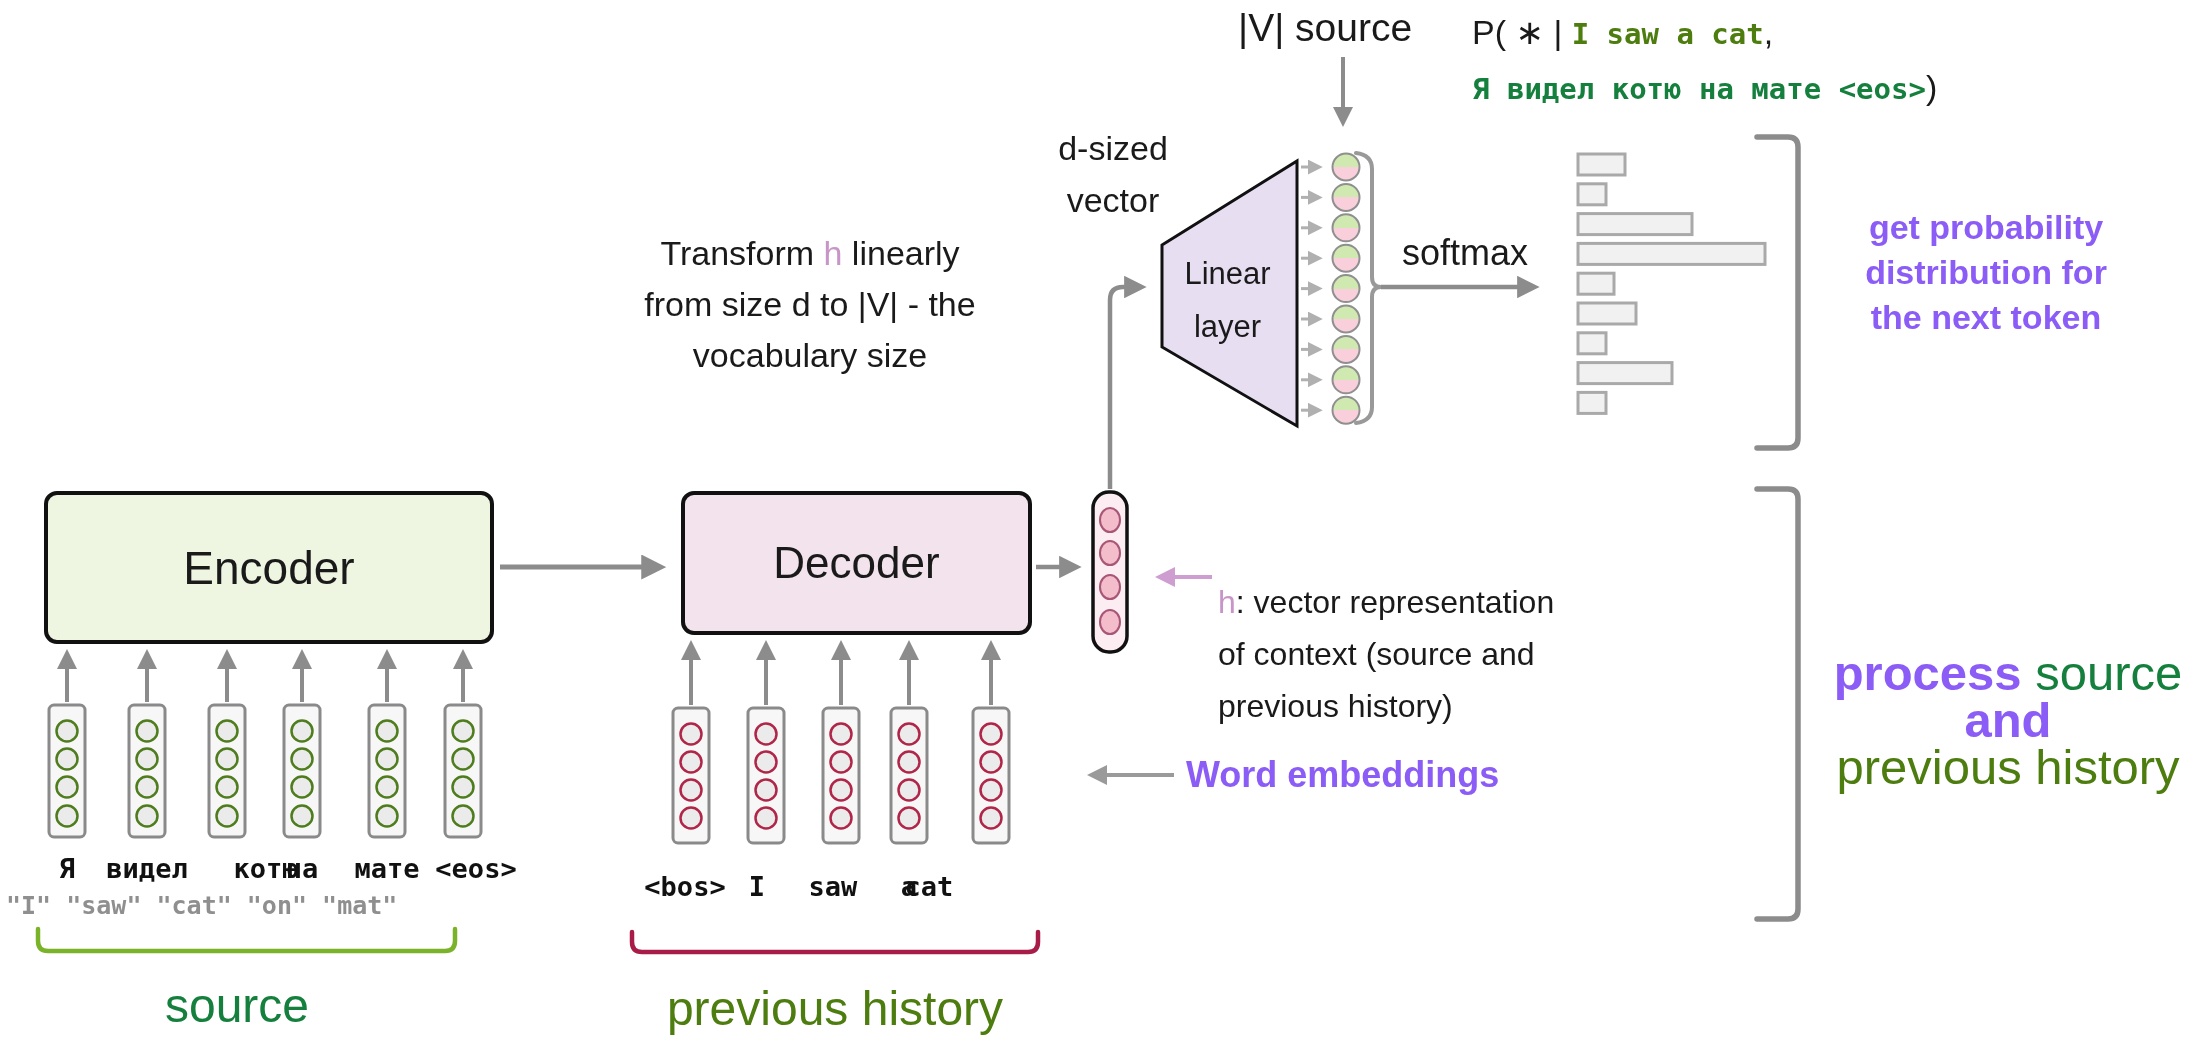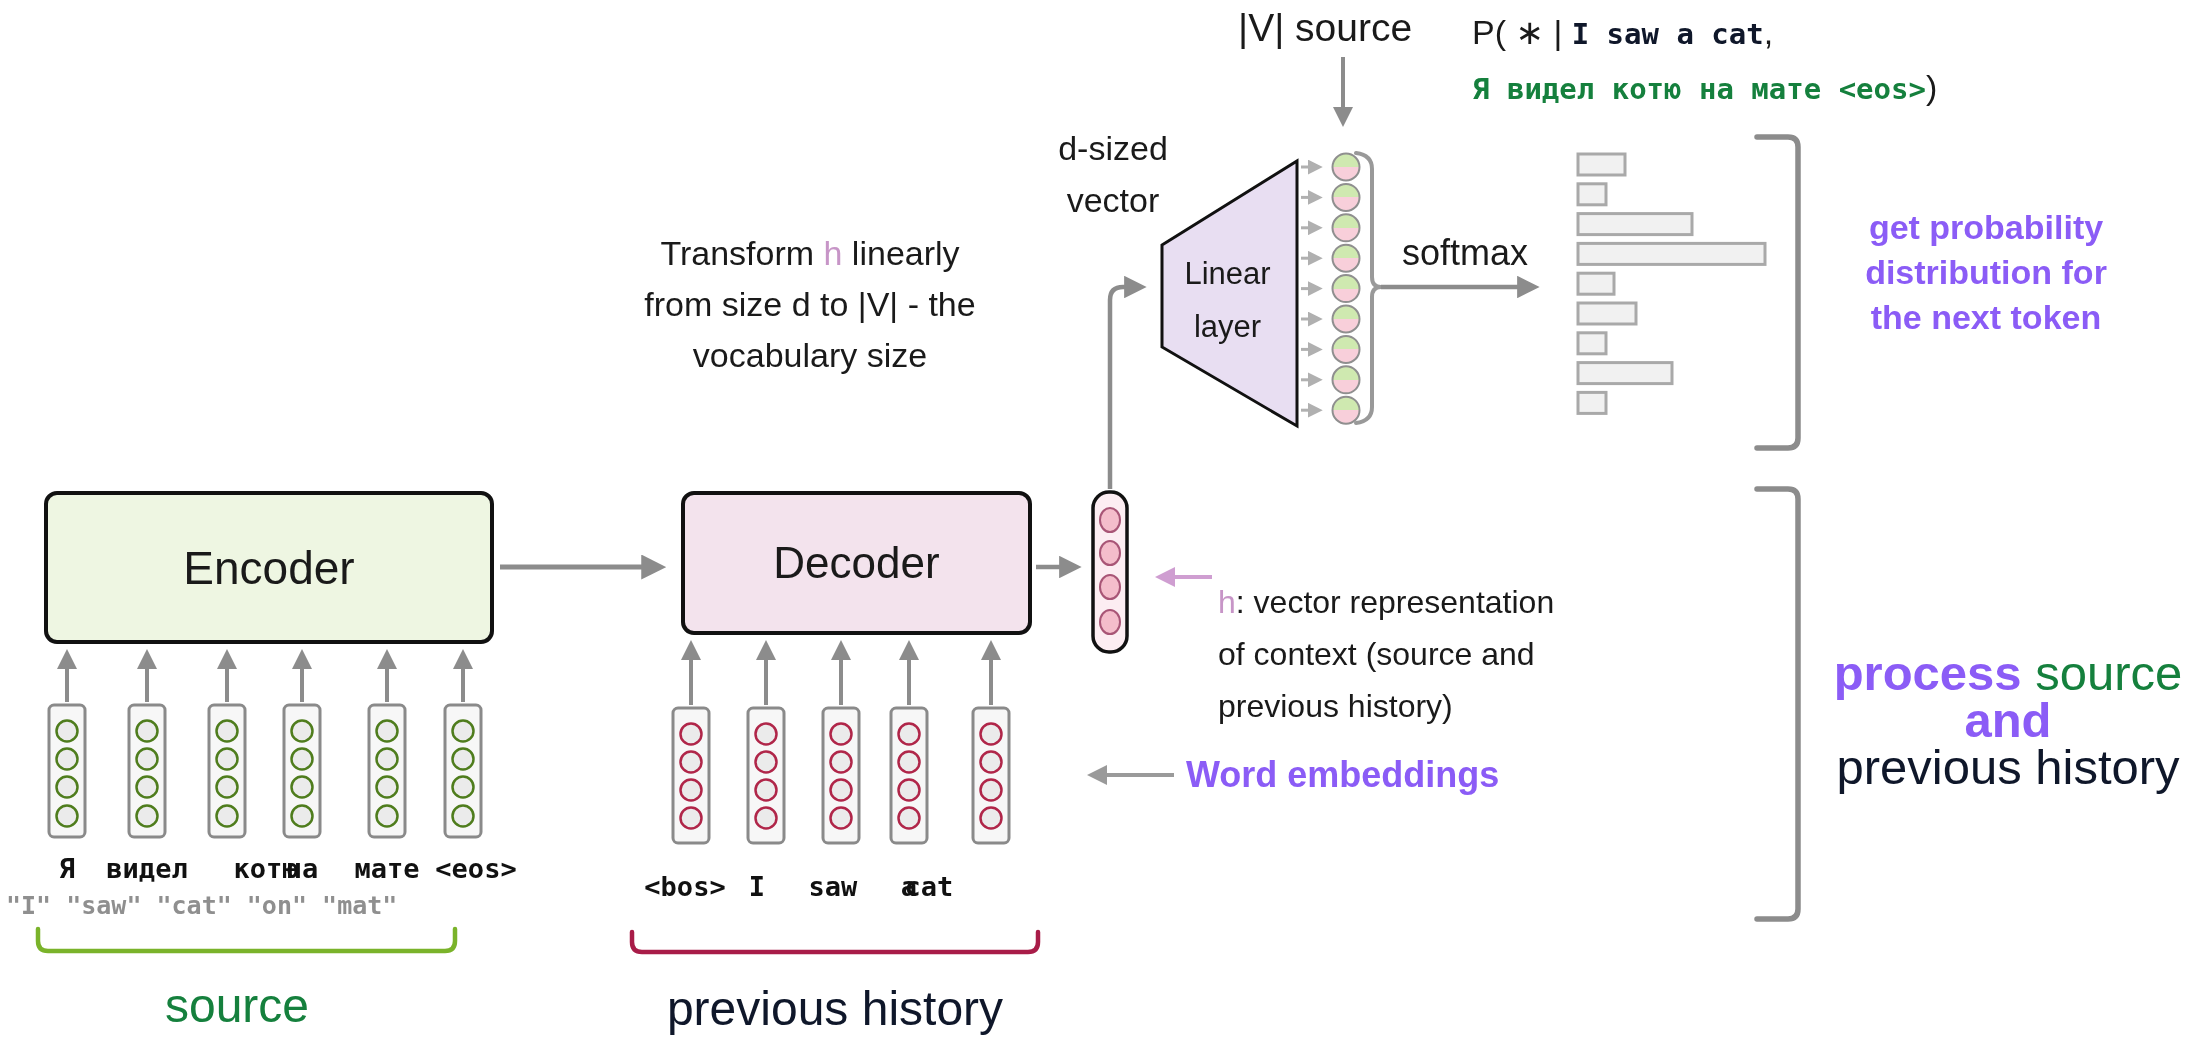--- a/index.html
+++ b/index.html
@@ -6,21 +6,21 @@
   #stage{position:relative;width:2196px;height:1052px;background:#fff;overflow:hidden;
          font-family:"Liberation Sans",sans-serif;}
   #art{position:absolute;left:0;top:0;}
   .txt{position:absolute;white-space:nowrap;color:#1a1a1a;font-weight:300;}
   .center{text-align:center;white-space:normal;}
   .mono{font-family:"DejaVu Sans Mono",monospace;font-weight:600;}
   .tok{position:absolute;transform:translateX(-50%);font-family:"DejaVu Sans Mono",monospace;
        font-weight:600;font-size:27px;color:#111;white-space:nowrap;}
   .gray{color:#8b5cf6;font-weight:bold;}
   .green{color:#15803d;}
-  .crimson{color:#0f172a;}
+  .crimson{color:#4d7c0f;}
   .hpink{color:#c795c7;}
   .semibold{font-weight:500;}
 </style>
 </head>
 <body>
 
 <div id="stage">
 
 <svg id="art" width="2196" height="1052" viewBox="0 0 2196 1052">
   <defs>

